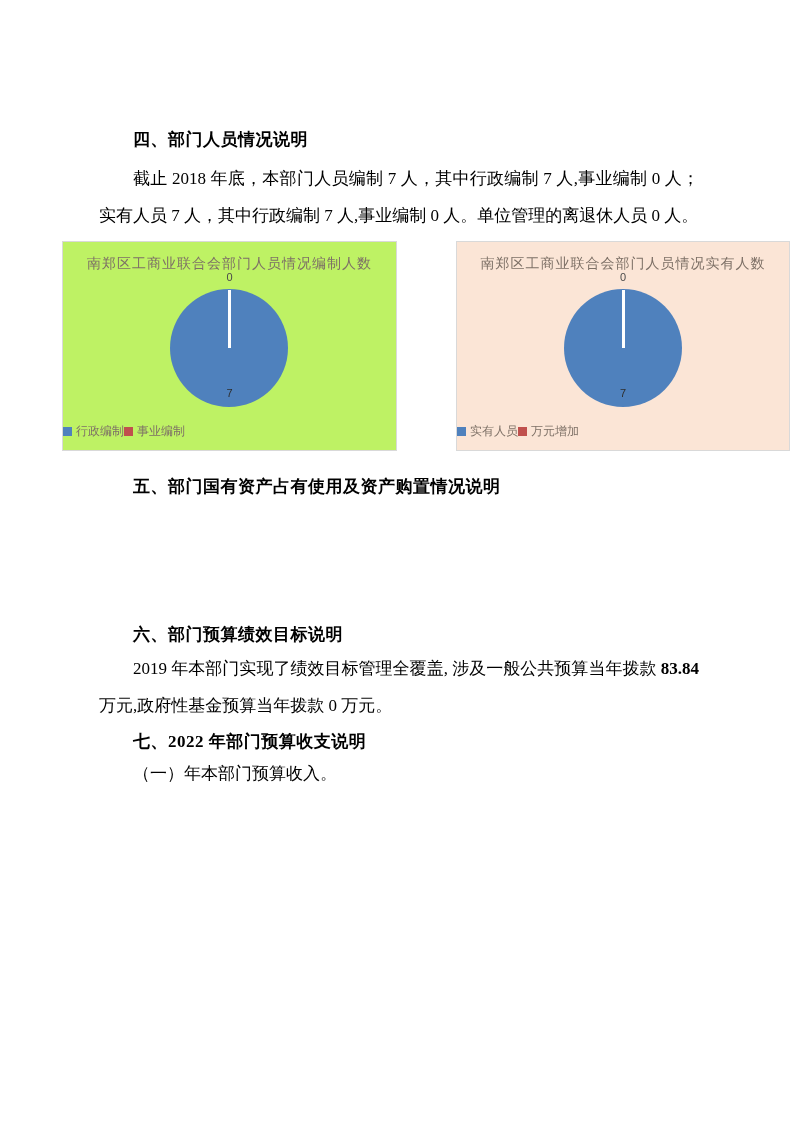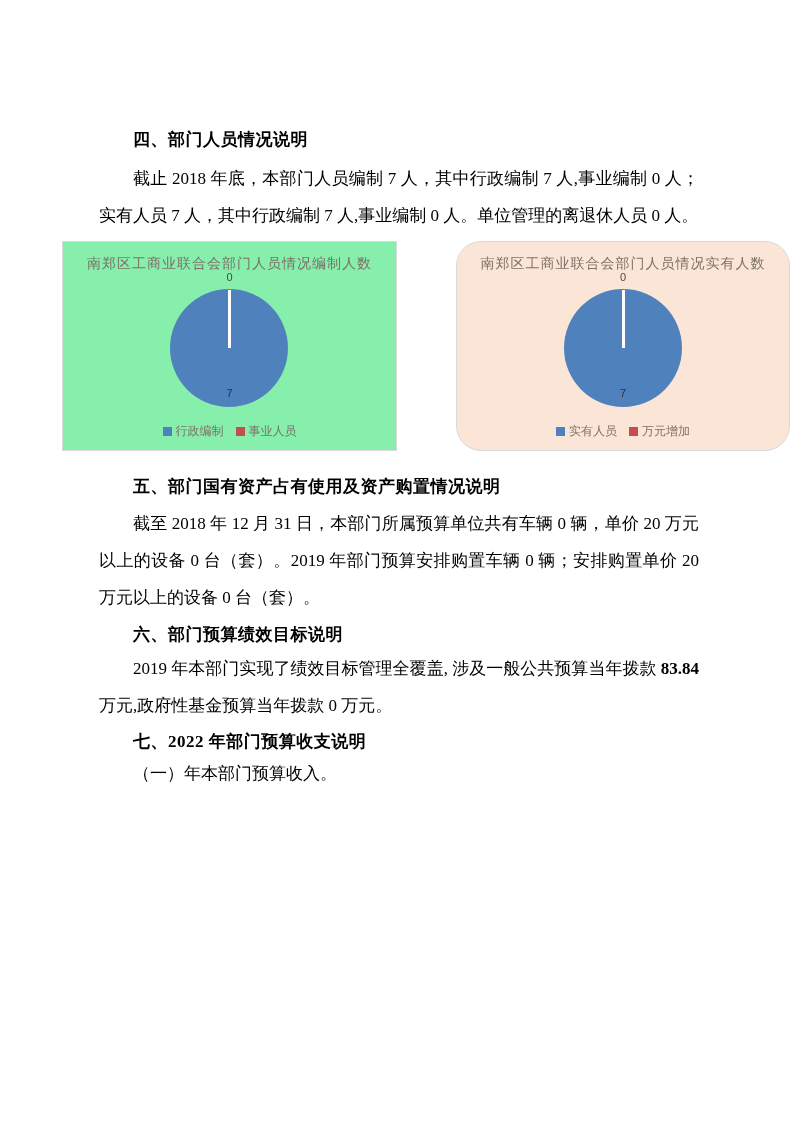--- a/index.html
+++ b/index.html
@@ -34,21 +34,21 @@
 
   
   .chart-panel{
     position:absolute;
     top:238px;height:210px;
     border:1px solid #d9d9d9;
     box-sizing:border-box;
     font-family:"Liberation Sans","DejaVu Sans",sans-serif;
   }
   #chart1{left:62px;width:335px;}
-  #chart2{left:456px;width:334px;border-radius:25px;}
+  #chart2{left:456px;width:334px;}
   .chart-title{
     position:absolute;top:13px;left:0;right:0;
     text-align:center;
     font-size:14px;
     letter-spacing:1px;
     color:#7d7066;
     white-space:nowrap;
   }
   .pie{
     position:absolute;left:107px;top:47px;
@@ -63,48 +63,48 @@
   .dl-top{
     position:absolute;top:29px;left:0;right:0;
     text-align:center;font-size:11px;color:#4a4a4a;
   }
   .dl-bottom{
     position:absolute;top:145px;left:0;right:0;
     text-align:center;font-size:11px;color:#2e2e2e;
   }
   .legend{
     position:absolute;top:181px;left:0;right:0;
-    display:flex;justify-content:center;align-items:center;gap:12px;
+    display:flex;align-items:center;gap:0;
     font-size:12px;color:#7d7066;
   }
   .legend-item{display:flex;align-items:center;gap:4px;}
   .swatch{width:9px;height:9px;display:inline-block;}
 </style>
 </head>
 <body>
 
 <div class="page">
 
   <div class="doc-text heading" style="top:118px;">四、部门人员情况说明</div>
   <div class="doc-text para" style="top:157px;">截止 2018 年底，本部门人员编制 7 人，其中行政编制 7 人,事业编制 0 人；实有人员 7 人，其中行政编制 7 人,事业编制 0 人。单位管理的离退休人员 0 人。</div>
 
-  <div class="chart-panel" id="chart1" style="background: #86efac;">
+  <div class="chart-panel" id="chart1" style="background: #bef264;">
     <div class="chart-title">南郑区工商业联合会部门人员情况编制人数</div>
     <div class="dl-top">0</div>
     <div class="pie" style="background: rgb(79, 129, 189);"></div>
     <div class="pie-divider"></div>
     <div class="dl-bottom">7</div>
     <div class="legend">
       <span class="legend-item">
         <span class="swatch" style="background: rgb(79, 129, 189);"></span>
         <span>行政编制</span>
       </span>
       <span class="legend-item">
         <span class="swatch" style="background: rgb(192, 80, 77);"></span>
-        <span>事业人员</span>
+        <span>事业编制</span>
       </span>
     </div>
   </div>
 
   <div class="chart-panel" id="chart2" style="background: rgb(251, 229, 214);">
     <div class="chart-title">南郑区工商业联合会部门人员情况实有人数</div>
     <div class="dl-top">0</div>
     <div class="pie" style="background: rgb(79, 129, 189);"></div>
     <div class="pie-divider"></div>
     <div class="dl-bottom">7</div>
@@ -114,21 +114,20 @@
         <span>实有人员</span>
       </span>
       <span class="legend-item">
         <span class="swatch" style="background: rgb(192, 80, 77);"></span>
         <span>万元增加</span>
       </span>
     </div>
   </div>
 
   <div class="doc-text heading" style="top:465px;">五、部门国有资产占有使用及资产购置情况说明</div>
-  <div class="doc-text para" style="top:502px;">截至 2018 年 12 月 31 日，本部门所属预算单位共有车辆 0 辆，单价 20 万元以上的设备 0 台（套）。2019 年部门预算安排购置车辆 0 辆；安排购置单价 20 万元以上的设备 0 台（套）。</div>
 
   <div class="doc-text heading" style="top:613px;">六、部门预算绩效目标说明</div>
   <div class="doc-text para" style="top:647px;">
     <span>2019 年本部门实现了绩效目标管理全覆盖, 涉及一般公共预算当年拨款 </span><span class="bold-num">83.84</span><span> 万元,政府性基金预算当年拨款 0 万元。</span>
   </div>
 
   <div class="doc-text heading" style="top:720px;">七、2022 年部门预算收支说明</div>
   <div class="doc-text subheading" style="top:752px;">（一）年本部门预算收入。</div>
 
 </div>

